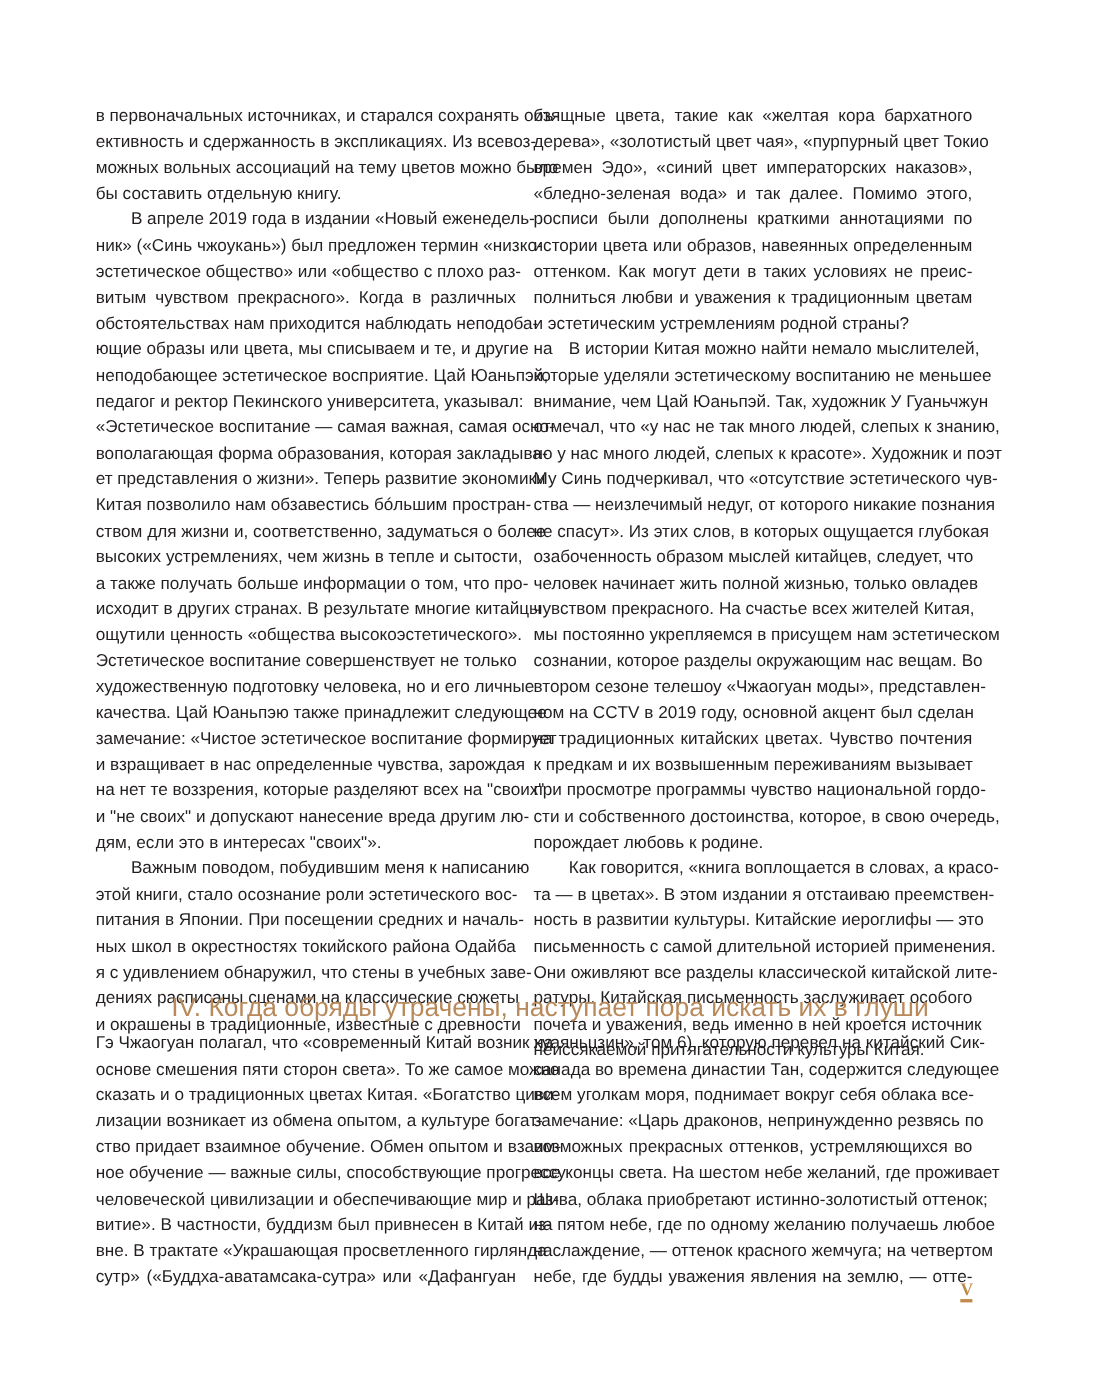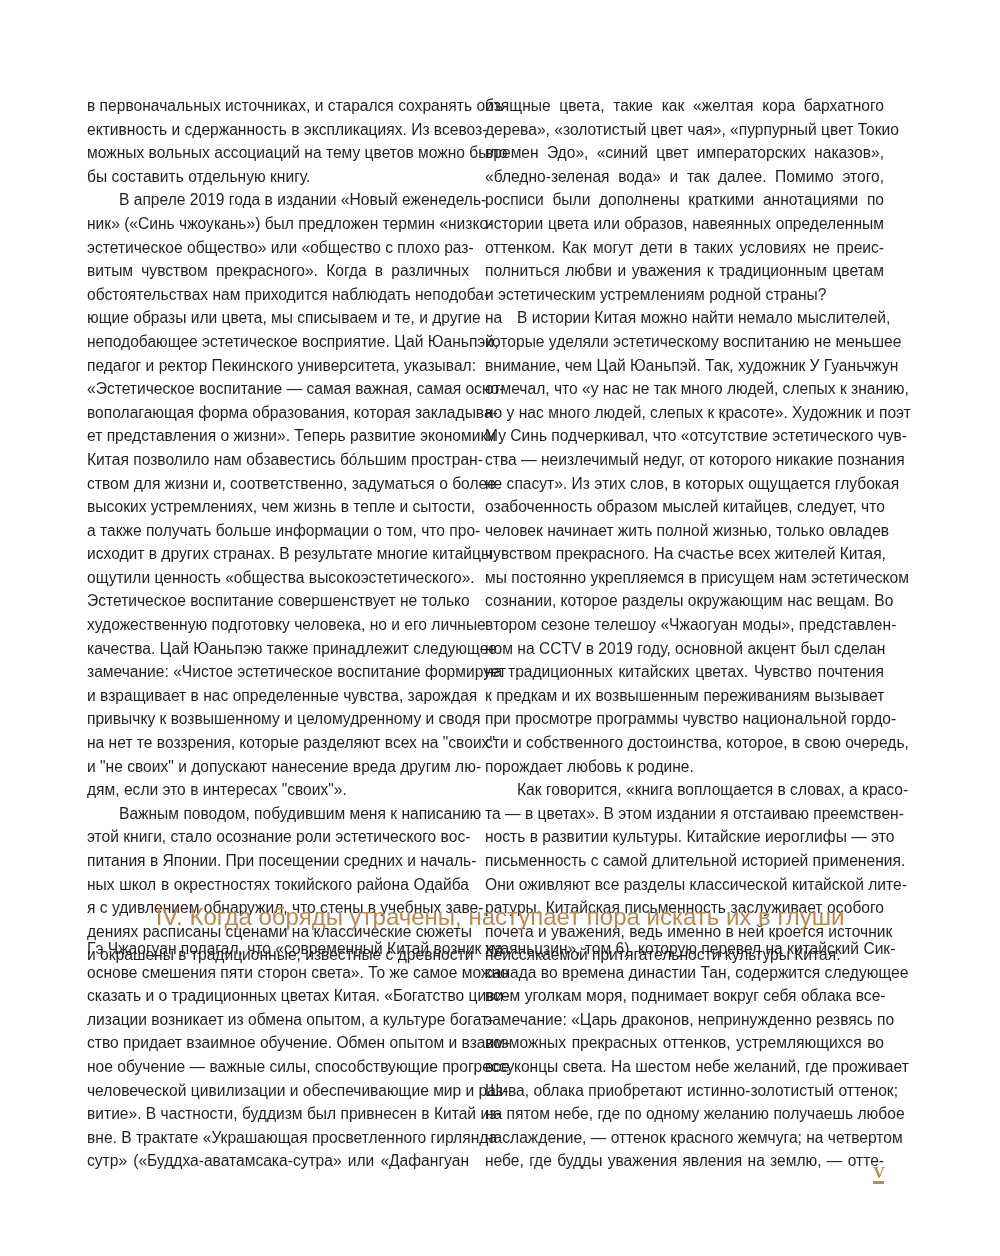--- a/index.html
+++ b/index.html
@@ -42,21 +42,20 @@
     <span class="line">ством для жизни и, соответственно, задуматься о более</span>
     <span class="line">высоких устремлениях, чем жизнь в тепле и сытости,</span>
     <span class="line">а также получать больше информации о том, что про-</span>
     <span class="line">исходит в других странах. В результате многие китайцы</span>
     <span class="line">ощутили ценность «общества высокоэстетического».</span>
     <span class="line">Эстетическое воспитание совершенствует не только</span>
     <span class="line">художественную подготовку человека, но и его личные</span>
     <span class="line">качества. Цай Юаньпэю также принадлежит следующее</span>
     <span class="line">замечание: «Чистое эстетическое воспитание формирует</span>
     <span class="line">и взращивает в нас определенные чувства, зарождая</span>
-    <span class="line">привычку к возвышенному и целомудренному и сводя</span>
     <span class="line">на нет те воззрения, которые разделяют всех на "своих"</span>
     <span class="line">и "не своих" и допускают нанесение вреда другим лю-</span>
     <span class="line last">дям, если это в интересах "своих"».</span>
     <span class="line indent">Важным поводом, побудившим меня к написанию</span>
     <span class="line">этой книги, стало осознание роли эстетического вос-</span>
     <span class="line">питания в Японии. При посещении средних и началь-</span>
     <span class="line">ных школ в окрестностях токийского района Одайба</span>
     <span class="line">я с удивлением обнаружил, что стены в учебных заве-</span>
     <span class="line">дениях расписаны сценами на классические сюжеты</span>
     <span class="line">и окрашены в традиционные, известные с древности</span>

